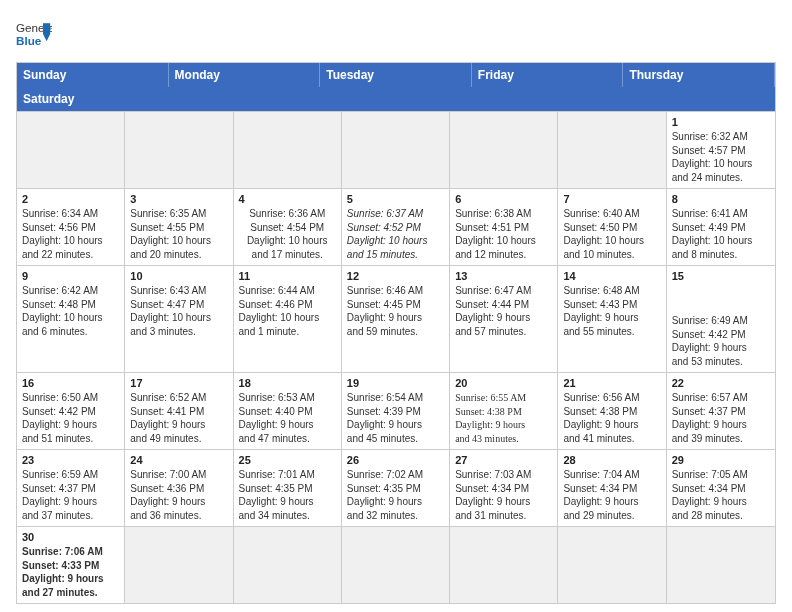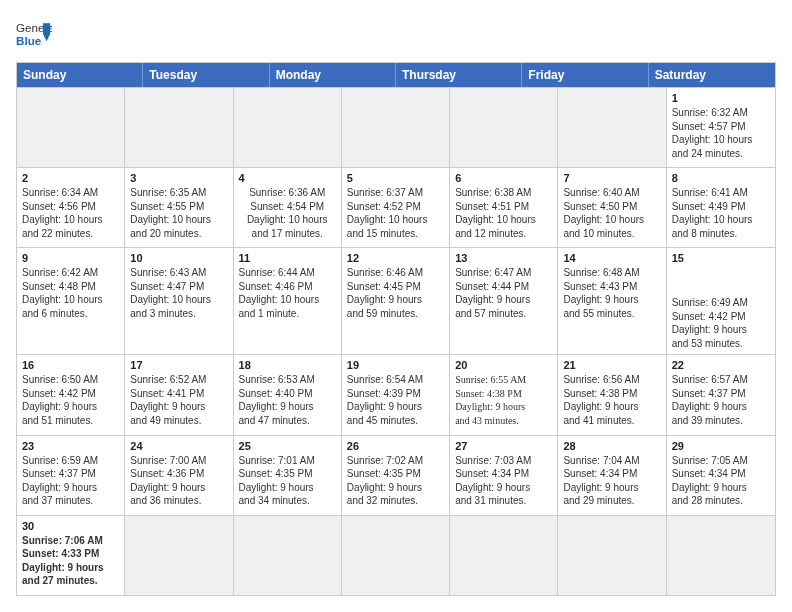--- a/index.html
+++ b/index.html
@@ -46,21 +46,21 @@
       color: #555;
     }
     .calendar {
       flex: 1;
       display: flex;
       flex-direction: column;
       border: 1px solid #ccc;
     }
     .cal-header {
       display: grid;
-      grid-template-columns: repeat(6, 1fr);
+      grid-template-columns: repeat(5, 1fr);
       background: #3a6bbf;
     }
     .cal-header-cell {
       color: #fff;
       font-size: 12px;
       font-weight: bold;
       padding: 5px 6px;
       text-align: left;
       border-right: 1px solid rgba(255,255,255,0.3);
     }
@@ -114,24 +114,24 @@
     </div>
     <div class="title-block">
       <div class="month-title"></div>
       <div class="subtitle"></div>
     </div>
   </div>
 
   <div class="calendar">
     <div class="cal-header">
     <div class="cal-header-cell">Sunday</div>
+        <div class="cal-header-cell">Monday</div>
         <div class="cal-header-cell">Tuesday</div>
-        <div class="cal-header-cell">Monday</div>
+        <div class="cal-header-cell">Friday</div>
         <div class="cal-header-cell">Thursday</div>
-        <div class="cal-header-cell">Friday</div>
         <div class="cal-header-cell">Saturday</div>
       </div>
     <div class="cal-body">
     <div class="cal-row">
           <div class="cal-cell empty"></div>
           <div class="cal-cell empty"></div>
           <div class="cal-cell empty"></div>
           <div class="cal-cell empty"></div>
           <div class="cal-cell empty"></div>
           <div class="cal-cell empty"></div>
@@ -160,21 +160,21 @@
           </div>
           <div class="cal-cell">
             <div class="day-num">4</div>
             <div class="day-info" style="white-space: pre-line; text-align: center;">Sunrise: 6:36 AM
 Sunset: 4:54 PM
 Daylight: 10 hours
 and 17 minutes.</div>
           </div>
           <div class="cal-cell">
             <div class="day-num">5</div>
-            <div class="day-info" style="white-space: pre-line;">Sunrise: 6:37 AM
+            <div class="day-info" style="white-space: pre-line; font-style: italic;">Sunrise: 6:37 AM
 Sunset: 4:52 PM
 Daylight: 10 hours
 and 15 minutes.</div>
           </div>
           <div class="cal-cell">
             <div class="day-num">6</div>
             <div class="day-info" style="white-space: pre-line;">Sunrise: 6:38 AM
 Sunset: 4:51 PM
 Daylight: 10 hours
 and 12 minutes.</div>

